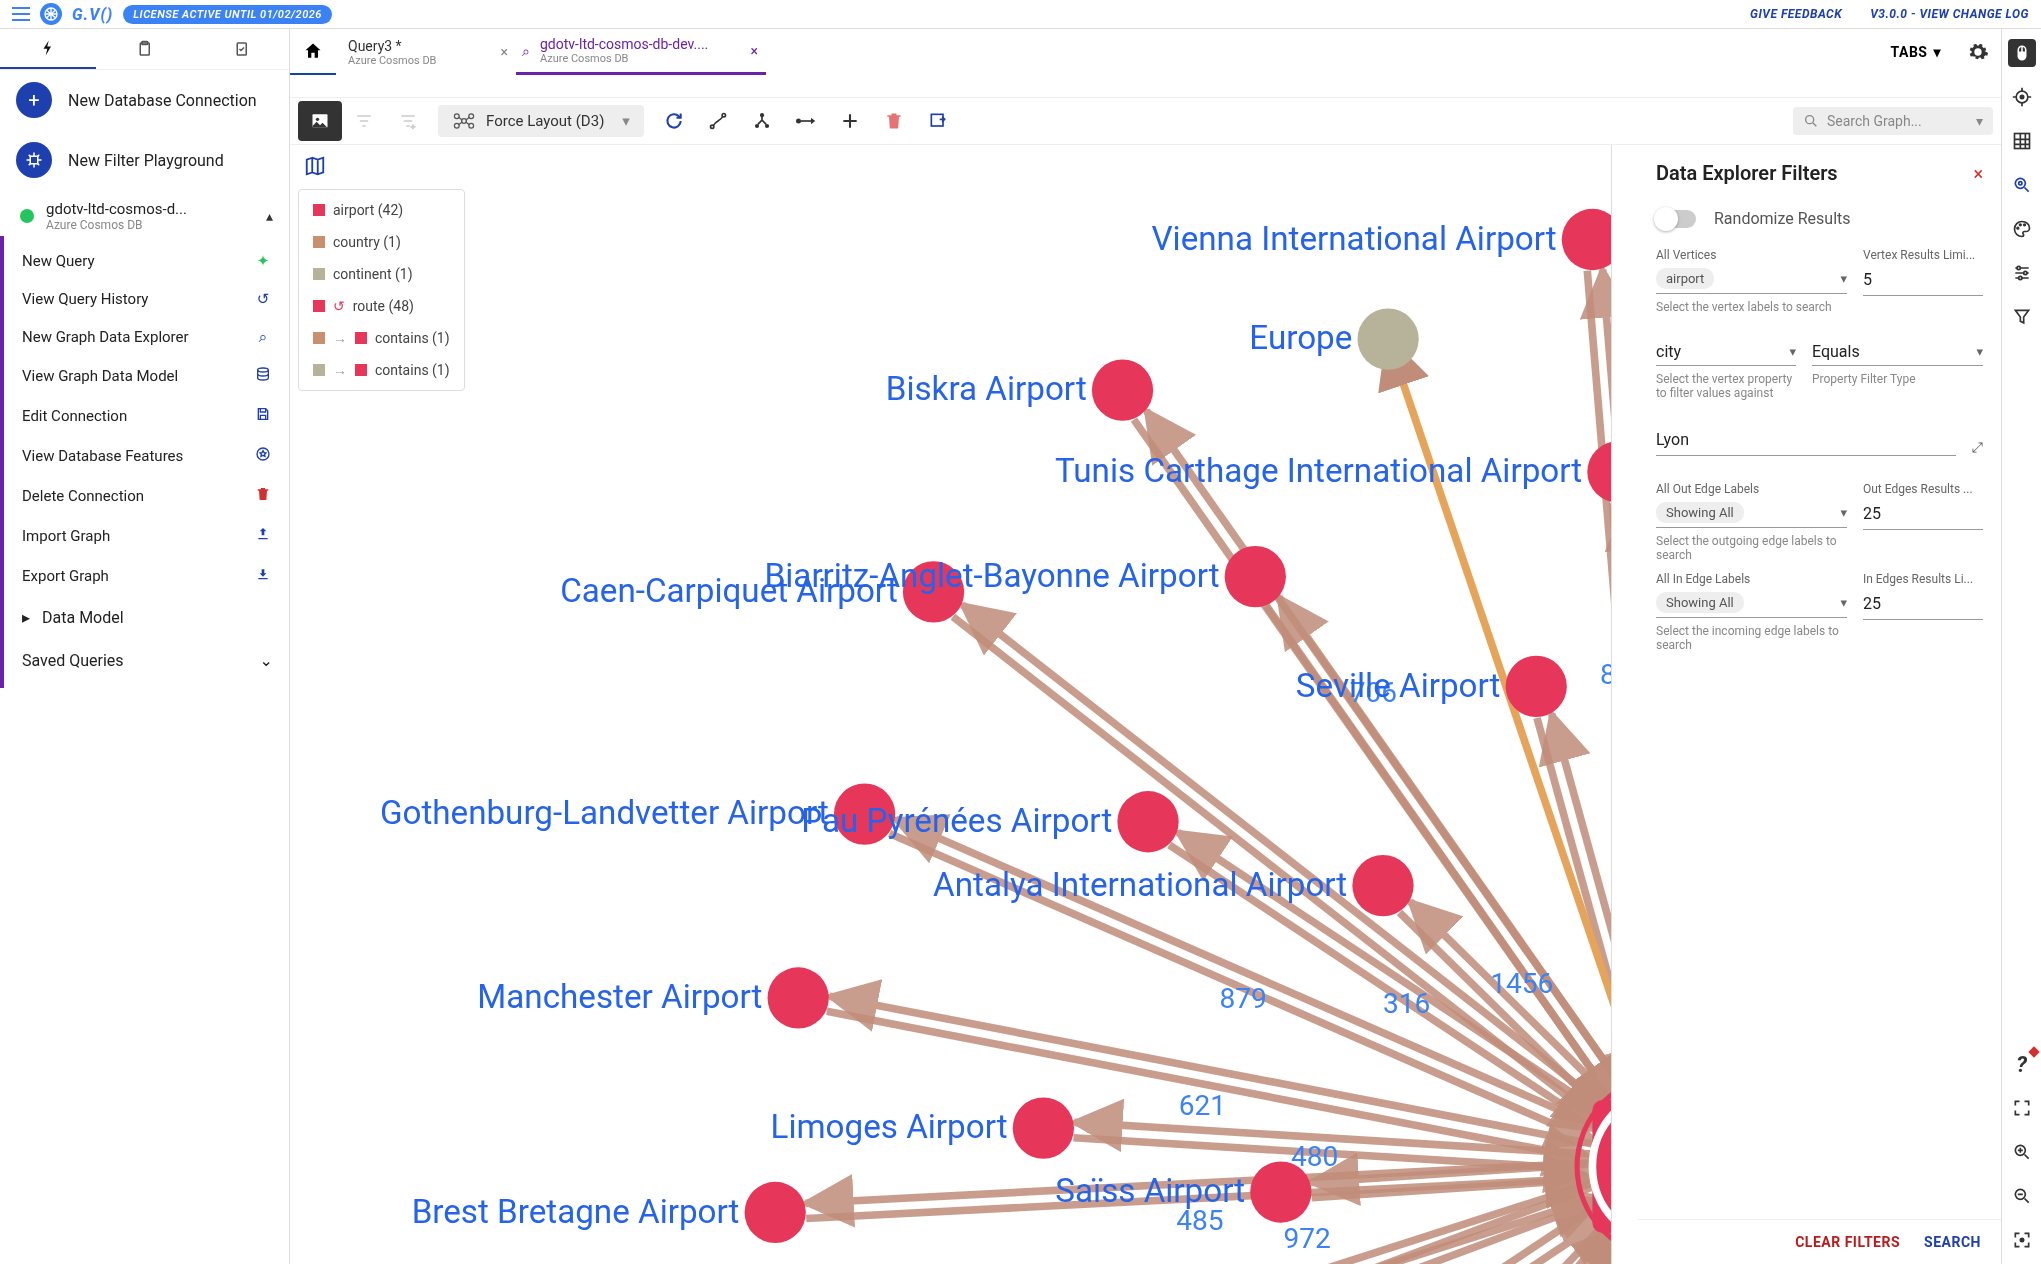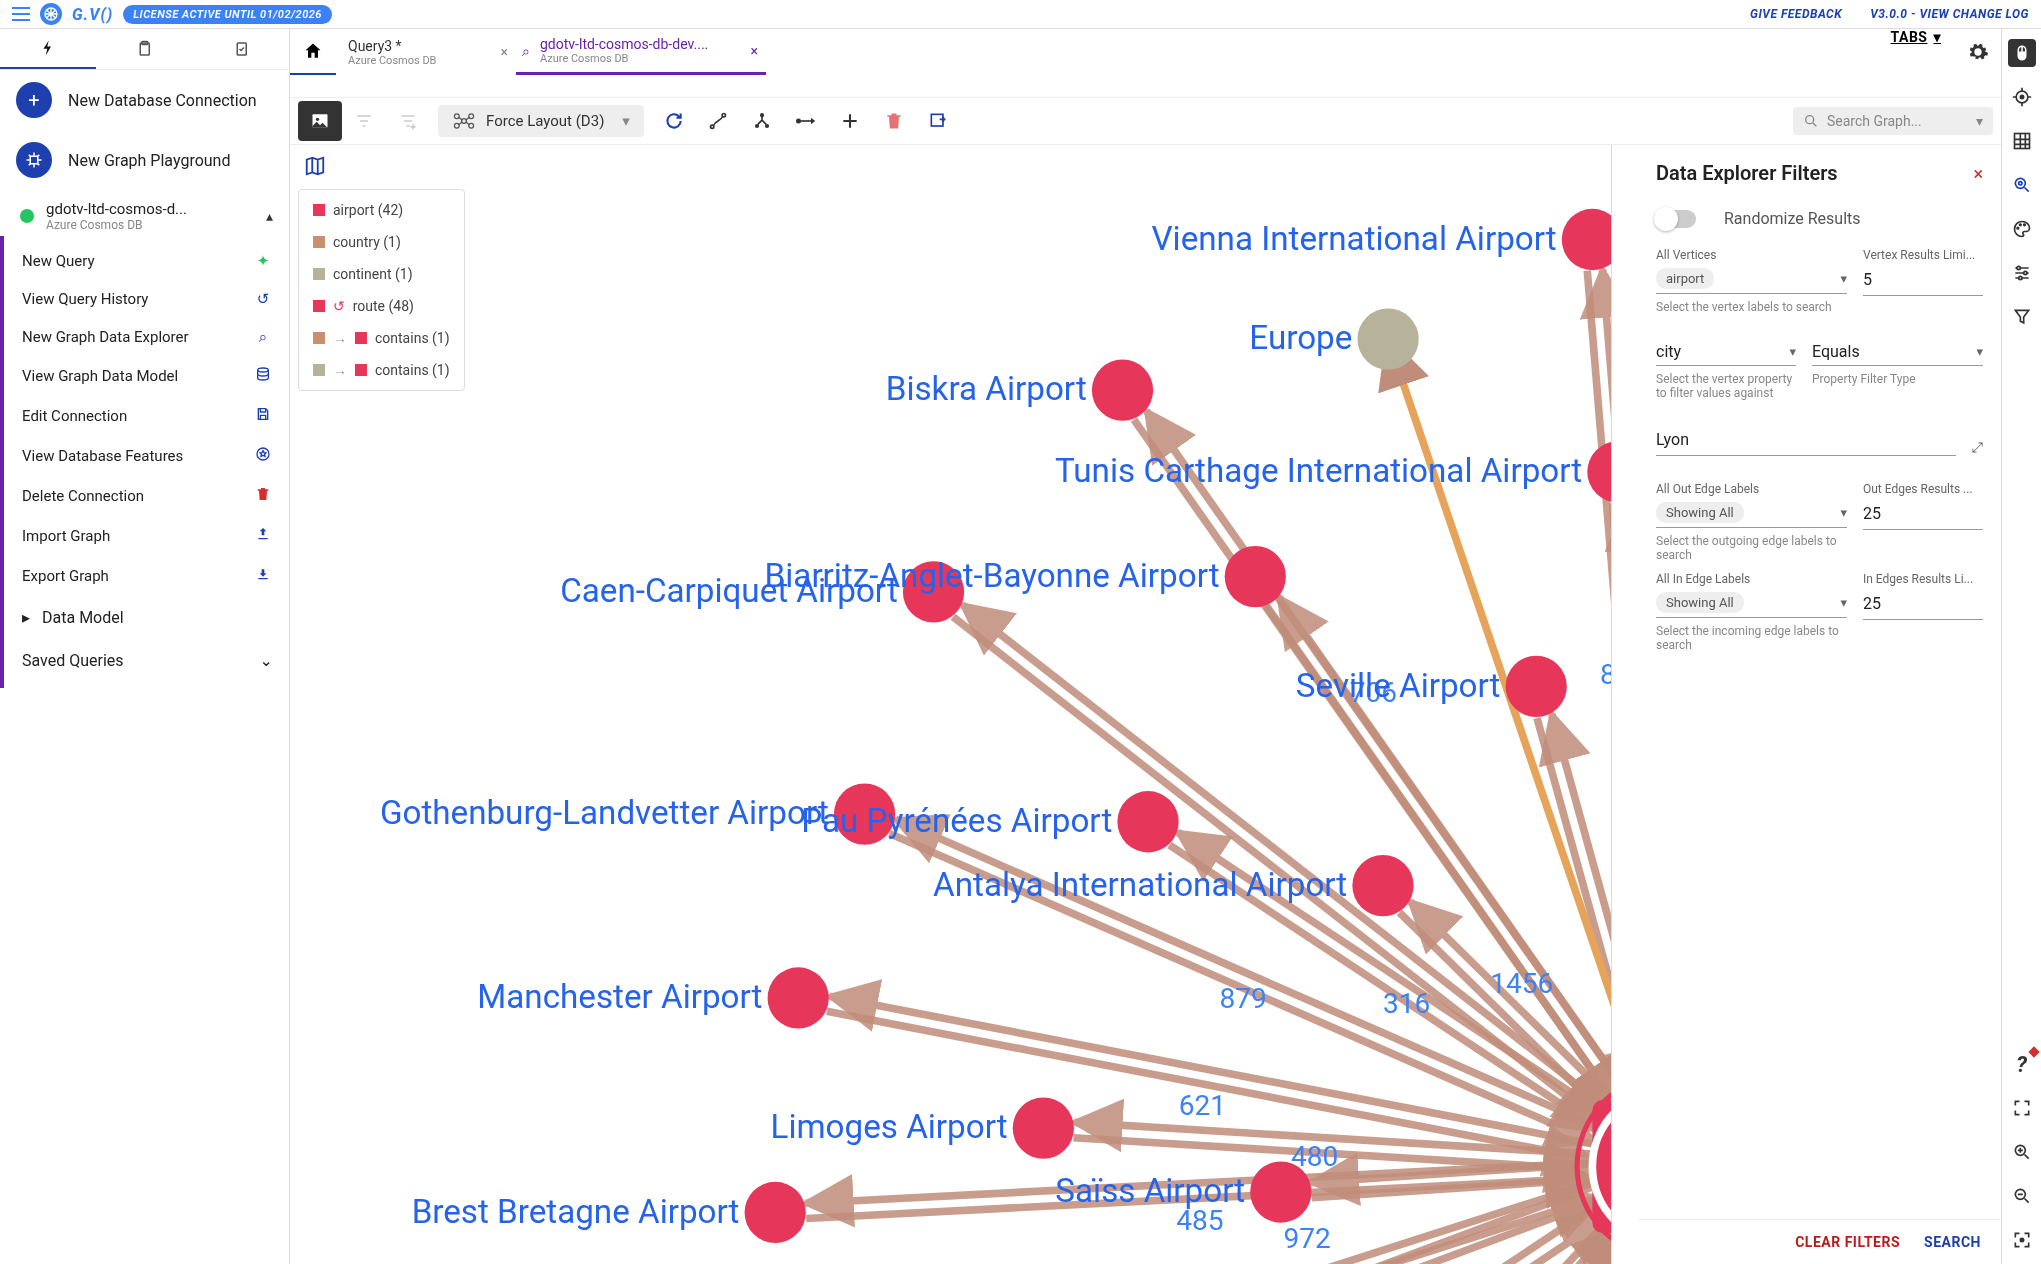--- a/index.html
+++ b/index.html
@@ -45,21 +45,21 @@
 .home-tab { width: 46px; display: flex; align-items: center; justify-content: center; border-bottom: 2px solid #0d47a1; cursor: pointer; }
 .doc-tab { display: flex; flex-direction: column; justify-content: center; padding: 4px 12px; position: relative; cursor: pointer; min-width: 180px; }
 .doc-tab .tab-title { font-size: 14px; color: #333; white-space: nowrap; overflow: hidden; text-overflow: ellipsis; max-width: 180px; }
 .doc-tab .tab-sub { font-size: 11px; color: #888; }
 .doc-tab .tab-close { position: absolute; right: 8px; top: 50%; transform: translateY(-50%); color: #888; font-size: 14px; cursor: pointer; }
 .doc-tab.purple { border-bottom: 3px solid #6b21a8; }
 .doc-tab.purple .tab-title { color: #6b21a8; }
 .doc-tab .tab-icon { position: absolute; left: -10px; top: 50%; transform: translateY(-50%); color: #6b21a8; font-size: 14px; }
 .doc-tab.has-icon { padding-left: 24px; }
 .tabs-spacer { flex: 1; }
-.tabs-dropdown { display: flex; align-items: flex-start; padding: 0 14px; font-weight: 700; font-size: 14px; letter-spacing: 0.5px; cursor: pointer; gap: 6px; text-decoration: underline; }
+.tabs-dropdown { display: flex; align-items: center; padding: 0 14px; font-weight: 700; font-size: 14px; letter-spacing: 0.5px; cursor: pointer; gap: 6px; }
 .gear-btn { width: 46px; display: flex; align-items: center; justify-content: center; cursor: pointer; font-size: 20px; color: #333; }
 
 .toolbar { display: flex; align-items: center; height: 48px; border-top: 1px solid #eee; border-bottom: 1px solid #eee; padding: 0 8px; gap: 0; margin-top: 22px; }
 .tool-btn { width: 44px; height: 40px; display: flex; align-items: center; justify-content: center; cursor: pointer; color: #333; border-radius: 4px; }
 .tool-btn.active { background: #333; color: #fff; }
 .tool-btn.disabled { color: #ccc; }
 .layout-select { display: flex; align-items: center; background: #eee; padding: 6px 14px; border-radius: 4px; gap: 10px; cursor: pointer; font-size: 15px; color: #333; margin: 0 8px; }
 .layout-select svg { color: #555; }
 .search-box { display: flex; align-items: center; background: #eee; padding: 6px 10px; border-radius: 4px; width: 200px; color: #888; gap: 8px; font-size: 14px; }
 
@@ -70,21 +70,21 @@
 .legend-item { display: flex; align-items: center; gap: 8px; padding: 8px 14px; cursor: pointer; }
 .legend-sq { width: 12px; height: 12px; }
 .map-toggle { position: absolute; left: 14px; top: 10px; color: #1e40af; cursor: pointer; }
 
 
 .filters { position: absolute; right: 0; top: 0; bottom: 0; width: 390px; background: #fff; border-left: 1px solid #ddd; display: flex; flex-direction: column; padding-left: 26px; }
 .filters-head { display: flex; align-items: center; justify-content: space-between; padding: 16px 18px; }
 .filters-head h2 { font-size: 20px; font-weight: 600; color: #222; }
 .filters-close { color: #d32f2f; font-size: 18px; cursor: pointer; }
 .filters-body { flex: 1; overflow-y: auto; padding: 0 18px; font-size: 13px; color: #666; }
-.toggle-row { display: flex; align-items: flex-end; gap: 28px; padding: 8px 0 20px 0; }
+.toggle-row { display: flex; align-items: flex-end; gap: 18px; padding: 8px 0 20px 0; }
 .toggle { width: 40px; height: 18px; background: #ccc; border-radius: 10px; position: relative; cursor: pointer; }
 .toggle::after { content: ""; position: absolute; left: -2px; top: -3px; width: 24px; height: 24px; background: #fff; border-radius: 50%; box-shadow: 0 1px 3px rgba(0,0,0,0.3); }
 .toggle-label { font-size: 16px; color: #555; }
 .field-row { display: flex; gap: 16px; margin-bottom: 6px; }
 .field-col { flex: 1; }
 .field-col.narrow { flex: 0 0 120px; }
 .field-label { font-size: 12px; color: #666; margin-bottom: 2px; white-space: nowrap; overflow: hidden; text-overflow: ellipsis; }
 .field-input { width: 100%; border: none; border-bottom: 1px solid #999; padding: 6px 0; font-size: 16px; color: #222; background: transparent; }
 .field-select { display: flex; align-items: center; justify-content: space-between; border-bottom: 1px solid #999; padding: 4px 0; cursor: pointer; }
 .chip { background: #eee; padding: 3px 10px; border-radius: 10px; font-size: 13px; color: #555; }
@@ -154,21 +154,21 @@
         <div class="circle">+</div>
         <span>New Database Connection</span>
       </div>
       <div class="big-action">
         <div class="circle">
           <svg width="18" height="18" viewBox="0 0 24 24" fill="none" stroke="#fff" stroke-width="2">
               <rect x="7" y="7" width="10" height="10"></rect>
               <path d="M12 2v5M12 17v5M2 12h5M17 12h5M5 5l3 3M16 16l3 3M5 19l3-3M16 8l3-3"></path>
             </svg>
         </div>
-        <span>New Graph Playground</span>
+        <span>New Filter Playground</span>
       </div>
       <div class="conn-item">
         <span class="status-dot"></span>
         <div class="conn-text">
           <div class="conn-title">gdotv-ltd-cosmos-d...</div>
           <div class="conn-sub">Azure Cosmos DB</div>
         </div>
         <span class="chevron">▴</span>
       </div>
       <div class="menu-list">

